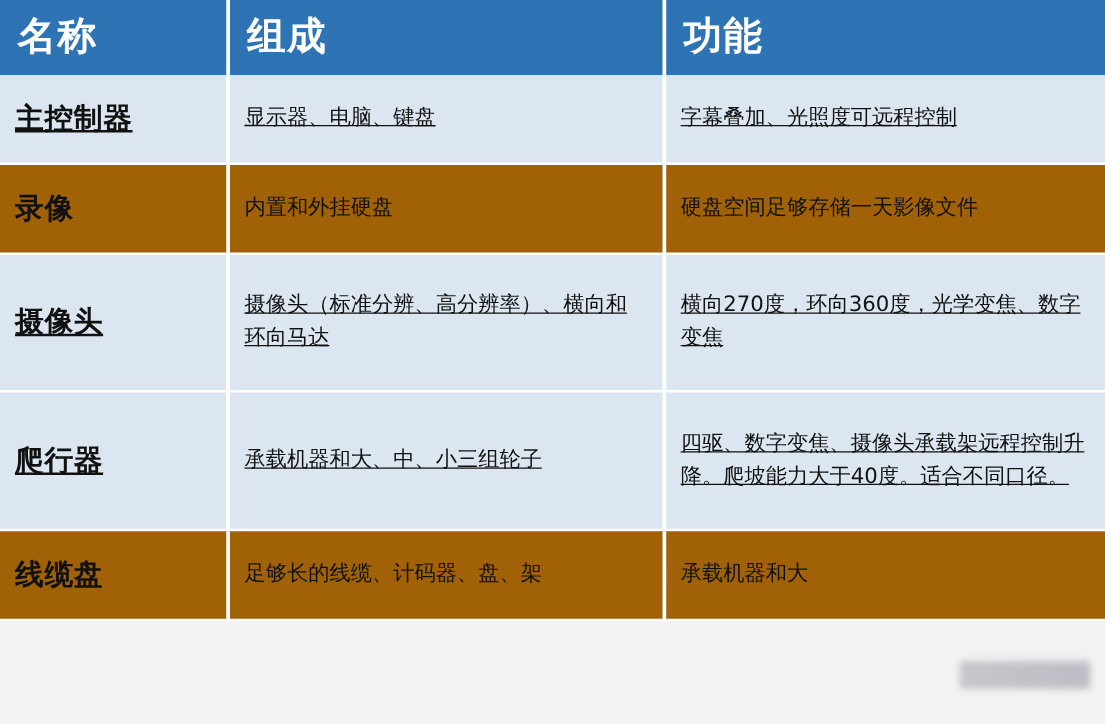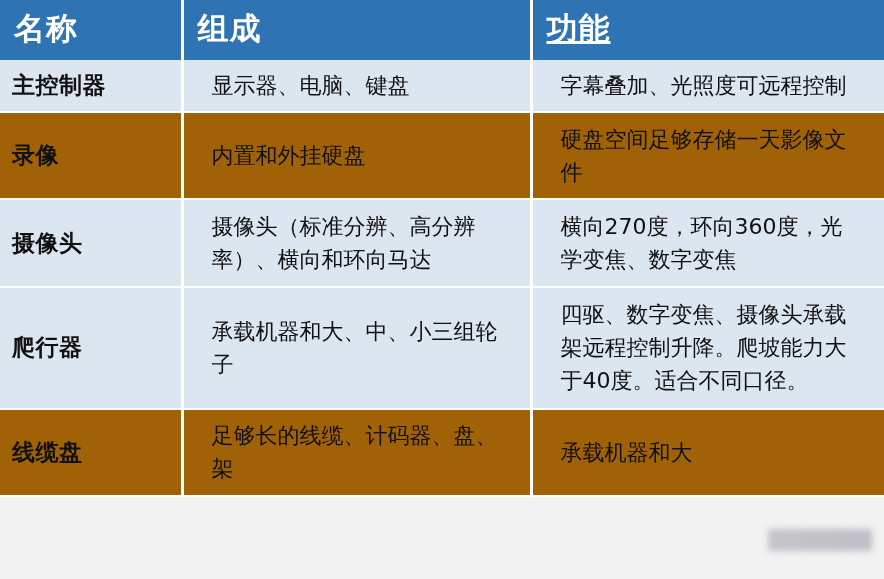--- a/index.html
+++ b/index.html
@@ -33,44 +33,44 @@
     background: #2e74b5;
     color: #ffffff;
     font-size: 31px;
     font-weight: bold;
     text-align: left;
     padding: 8px 14px 10px 14px;
     border-right: 3px solid #ffffff;
     vertical-align: middle;
     letter-spacing: 1px;
   }
-  thead th:last-child { border-right: none; text-decoration: underline; }
+  thead th:last-child { border-right: none; }
 
   tbody td {
     border-right: 3px solid #ffffff;
     border-bottom: 2px solid #ffffff;
     vertical-align: middle;
     color: #0d0d0d;
   }
   tbody td:last-child { border-right: none; }
 
-  tbody tr.odd td { background: #dce6f1; }
+  tbody tr.odd td { background: #dce6f1; text-decoration: underline; }
   tbody tr.even td { background: #a16207; }
 
   td.name-cell {
     font-size: 23px;
     font-weight: bold;
     padding: 6px 12px;
     letter-spacing: 0.5px;
     color: #111111;
   }
   td.text-cell {
-    font-size: 22px;
+    font-size: 17px;
     line-height: 1.5;
-    padding: 8px 28px;
+    padding: 8px 12px;
     color: #111111;
   }
   .blur-mark {
     position: absolute;
     right: 12px;
     bottom: 28px;
     width: 104px;
     height: 22px;
     background: linear-gradient(90deg, rgba(182,182,190,0.75), rgba(160,160,172,0.65));
     filter: blur(3px);

